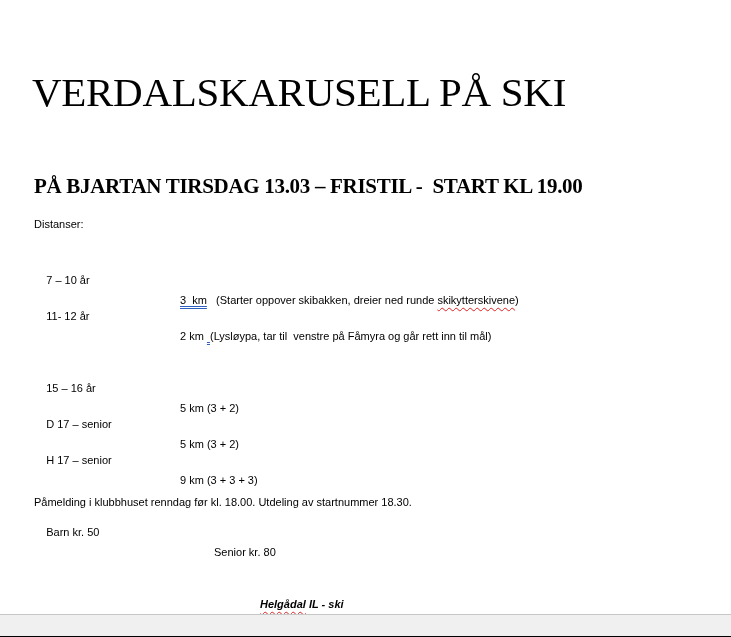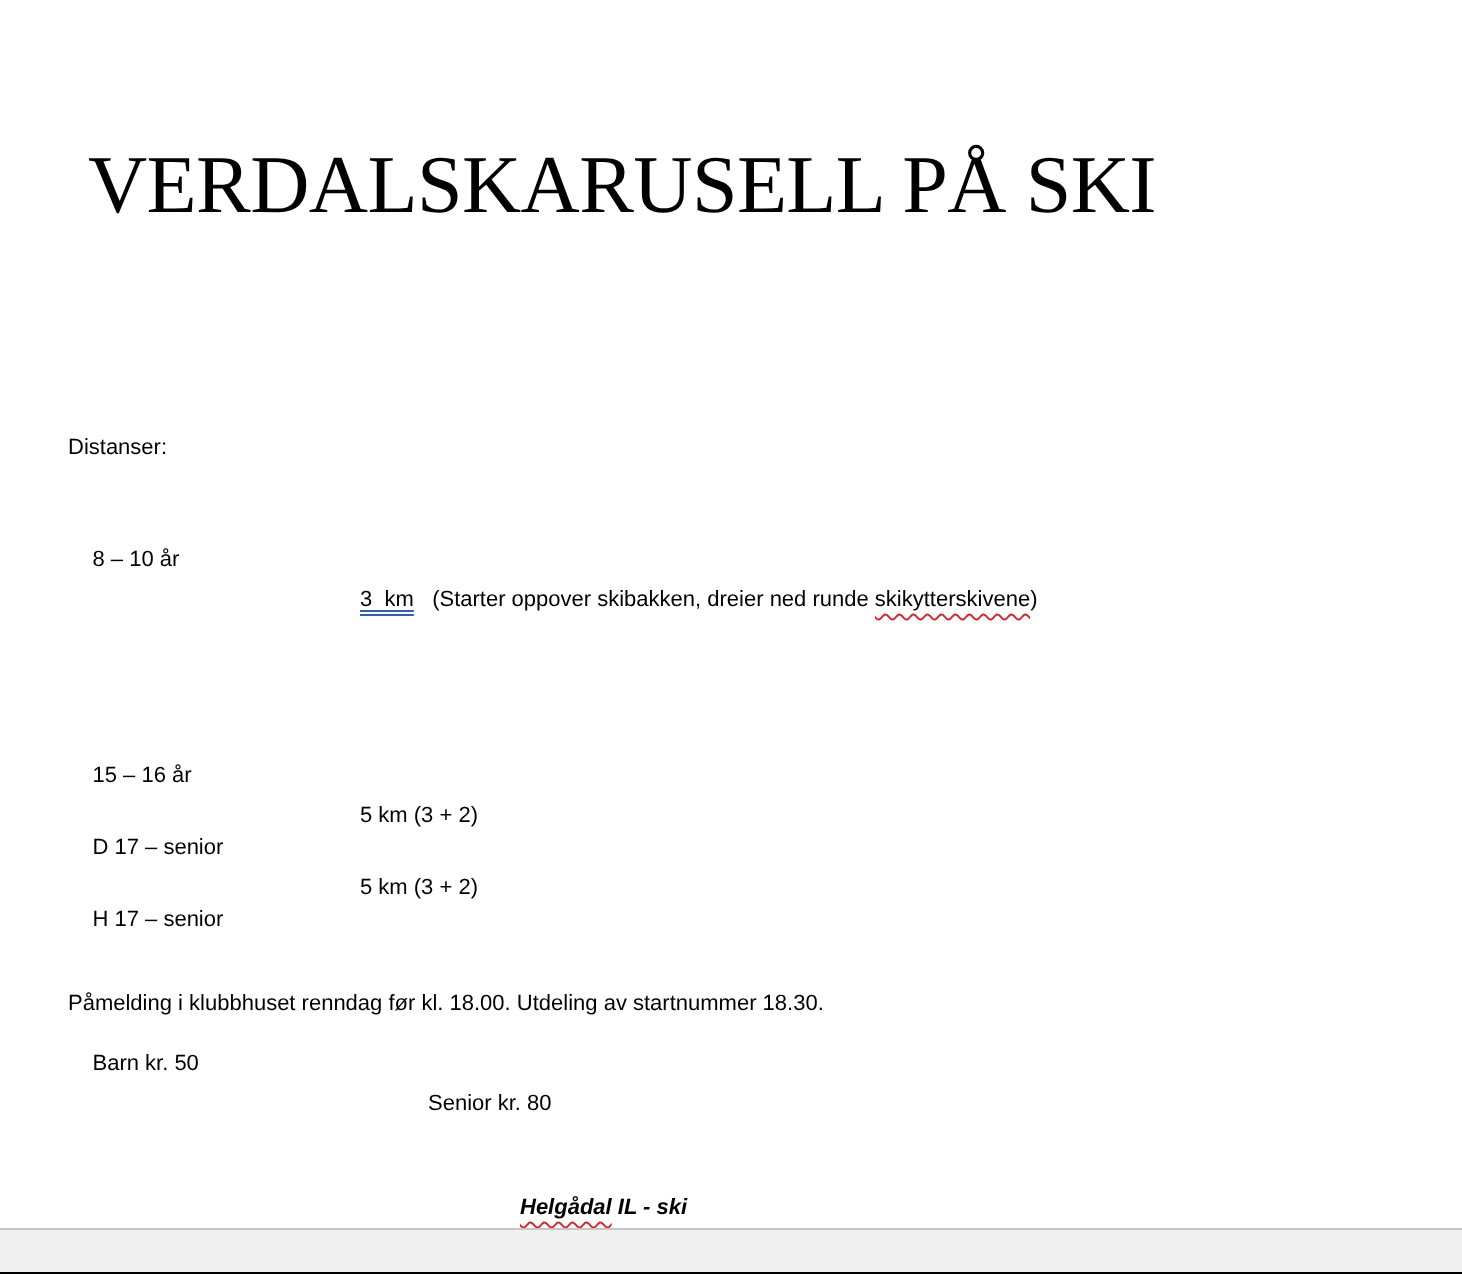--- a/index.html
+++ b/index.html
@@ -1,54 +1,60 @@
 <!DOCTYPE html>
 <html><head>
 <meta charset="utf-8">
 <style>
   html, body { margin:0; padding:0; }
   body { width:731px; height:637px; background:#ffffff; position:relative; overflow:hidden; font-family:"Liberation Sans", sans-serif; color:#000; }
   .page { position:absolute; left:0; top:0; width:731px; height:614px; background:#fff; }
-  .title { position:absolute; left:44px; top:68px; font-family:"Liberation Serif", serif; font-size:41px; line-height:48px; white-space:nowrap; letter-spacing:-0.3px; }
+  .title { position:absolute; left:32px; top:68px; font-family:"Liberation Serif", serif; font-size:41px; line-height:48px; white-space:nowrap; letter-spacing:-0.3px; }
   .subtitle { position:absolute; left:34px; top:172px; font-family:"Liberation Serif", serif; font-weight:bold; font-size:21px; line-height:28px; white-space:pre; letter-spacing:-0.3px; }
   .line { position:absolute; left:34px; font-size:11px; line-height:20px; white-space:pre; }
   .col2 { position:absolute; left:146px; }
   .spell { text-decoration: underline wavy #e02020; text-decoration-thickness:1px; text-underline-offset:3px; }
   .dbl { text-decoration: underline double #2f5fbf; text-underline-offset:2px; }
   .bi { font-weight:bold; font-style:italic; }
   .statusbar { position:absolute; left:0; top:614px; width:731px; height:22px; background:#f0f0f0; border-top:1px solid #c6c6c6; }
   .bottom-edge { position:absolute; left:0; top:636px; width:731px; height:1px; background:#000; }
 </style>
 </head>
 <body>
 
 <div class="page">
   <div class="title">VERDALSKARUSELL PÅ SKI</div>
+  <div class="subtitle">PÅ BJARTAN TIRSDAG 13.03 – FRISTIL -  START KL 19.00</div>
 
   <div class="line" style="top:214px">Distanser:</div>
 
   <div class="line" style="top:250px">
-    <span>8 – 10 år</span>
+    <span>7 – 10 år</span>
     <span class="col2"><span class="dbl">3  km</span><span>   (Starter oppover skibakken, dreier ned runde </span><span class="spell">skikytterskivene</span><span>)</span></span>
   </div>
 
+  <div class="line" style="top:286px">
+    <span>11- 12 år</span>
+    <span class="col2"><span>2 km </span><span class="dbl"> </span><span>(Lysløypa, tar til  venstre på Fåmyra og går rett inn til mål)</span></span>
+  </div>
 
 
   <div class="line" style="top:358px">
     <span>15 – 16 år</span>
     <span class="col2">5 km (3 + 2)</span>
   </div>
 
   <div class="line" style="top:394px">
     <span>D 17 – senior</span>
     <span class="col2">5 km (3 + 2)</span>
   </div>
 
   <div class="line" style="top:430px">
     <span>H 17 – senior</span>
+    <span class="col2">9 km (3 + 3 + 3)</span>
   </div>
 
   <div class="line" style="top:492px">Påmelding i klubbhuset renndag før kl. 18.00. Utdeling av startnummer 18.30.</div>
 
   <div class="line" style="top:502px">
     <span>Barn kr. 50</span>
     <span style="position:absolute; left:180px">Senior kr. 80</span>
   </div>
 
 

